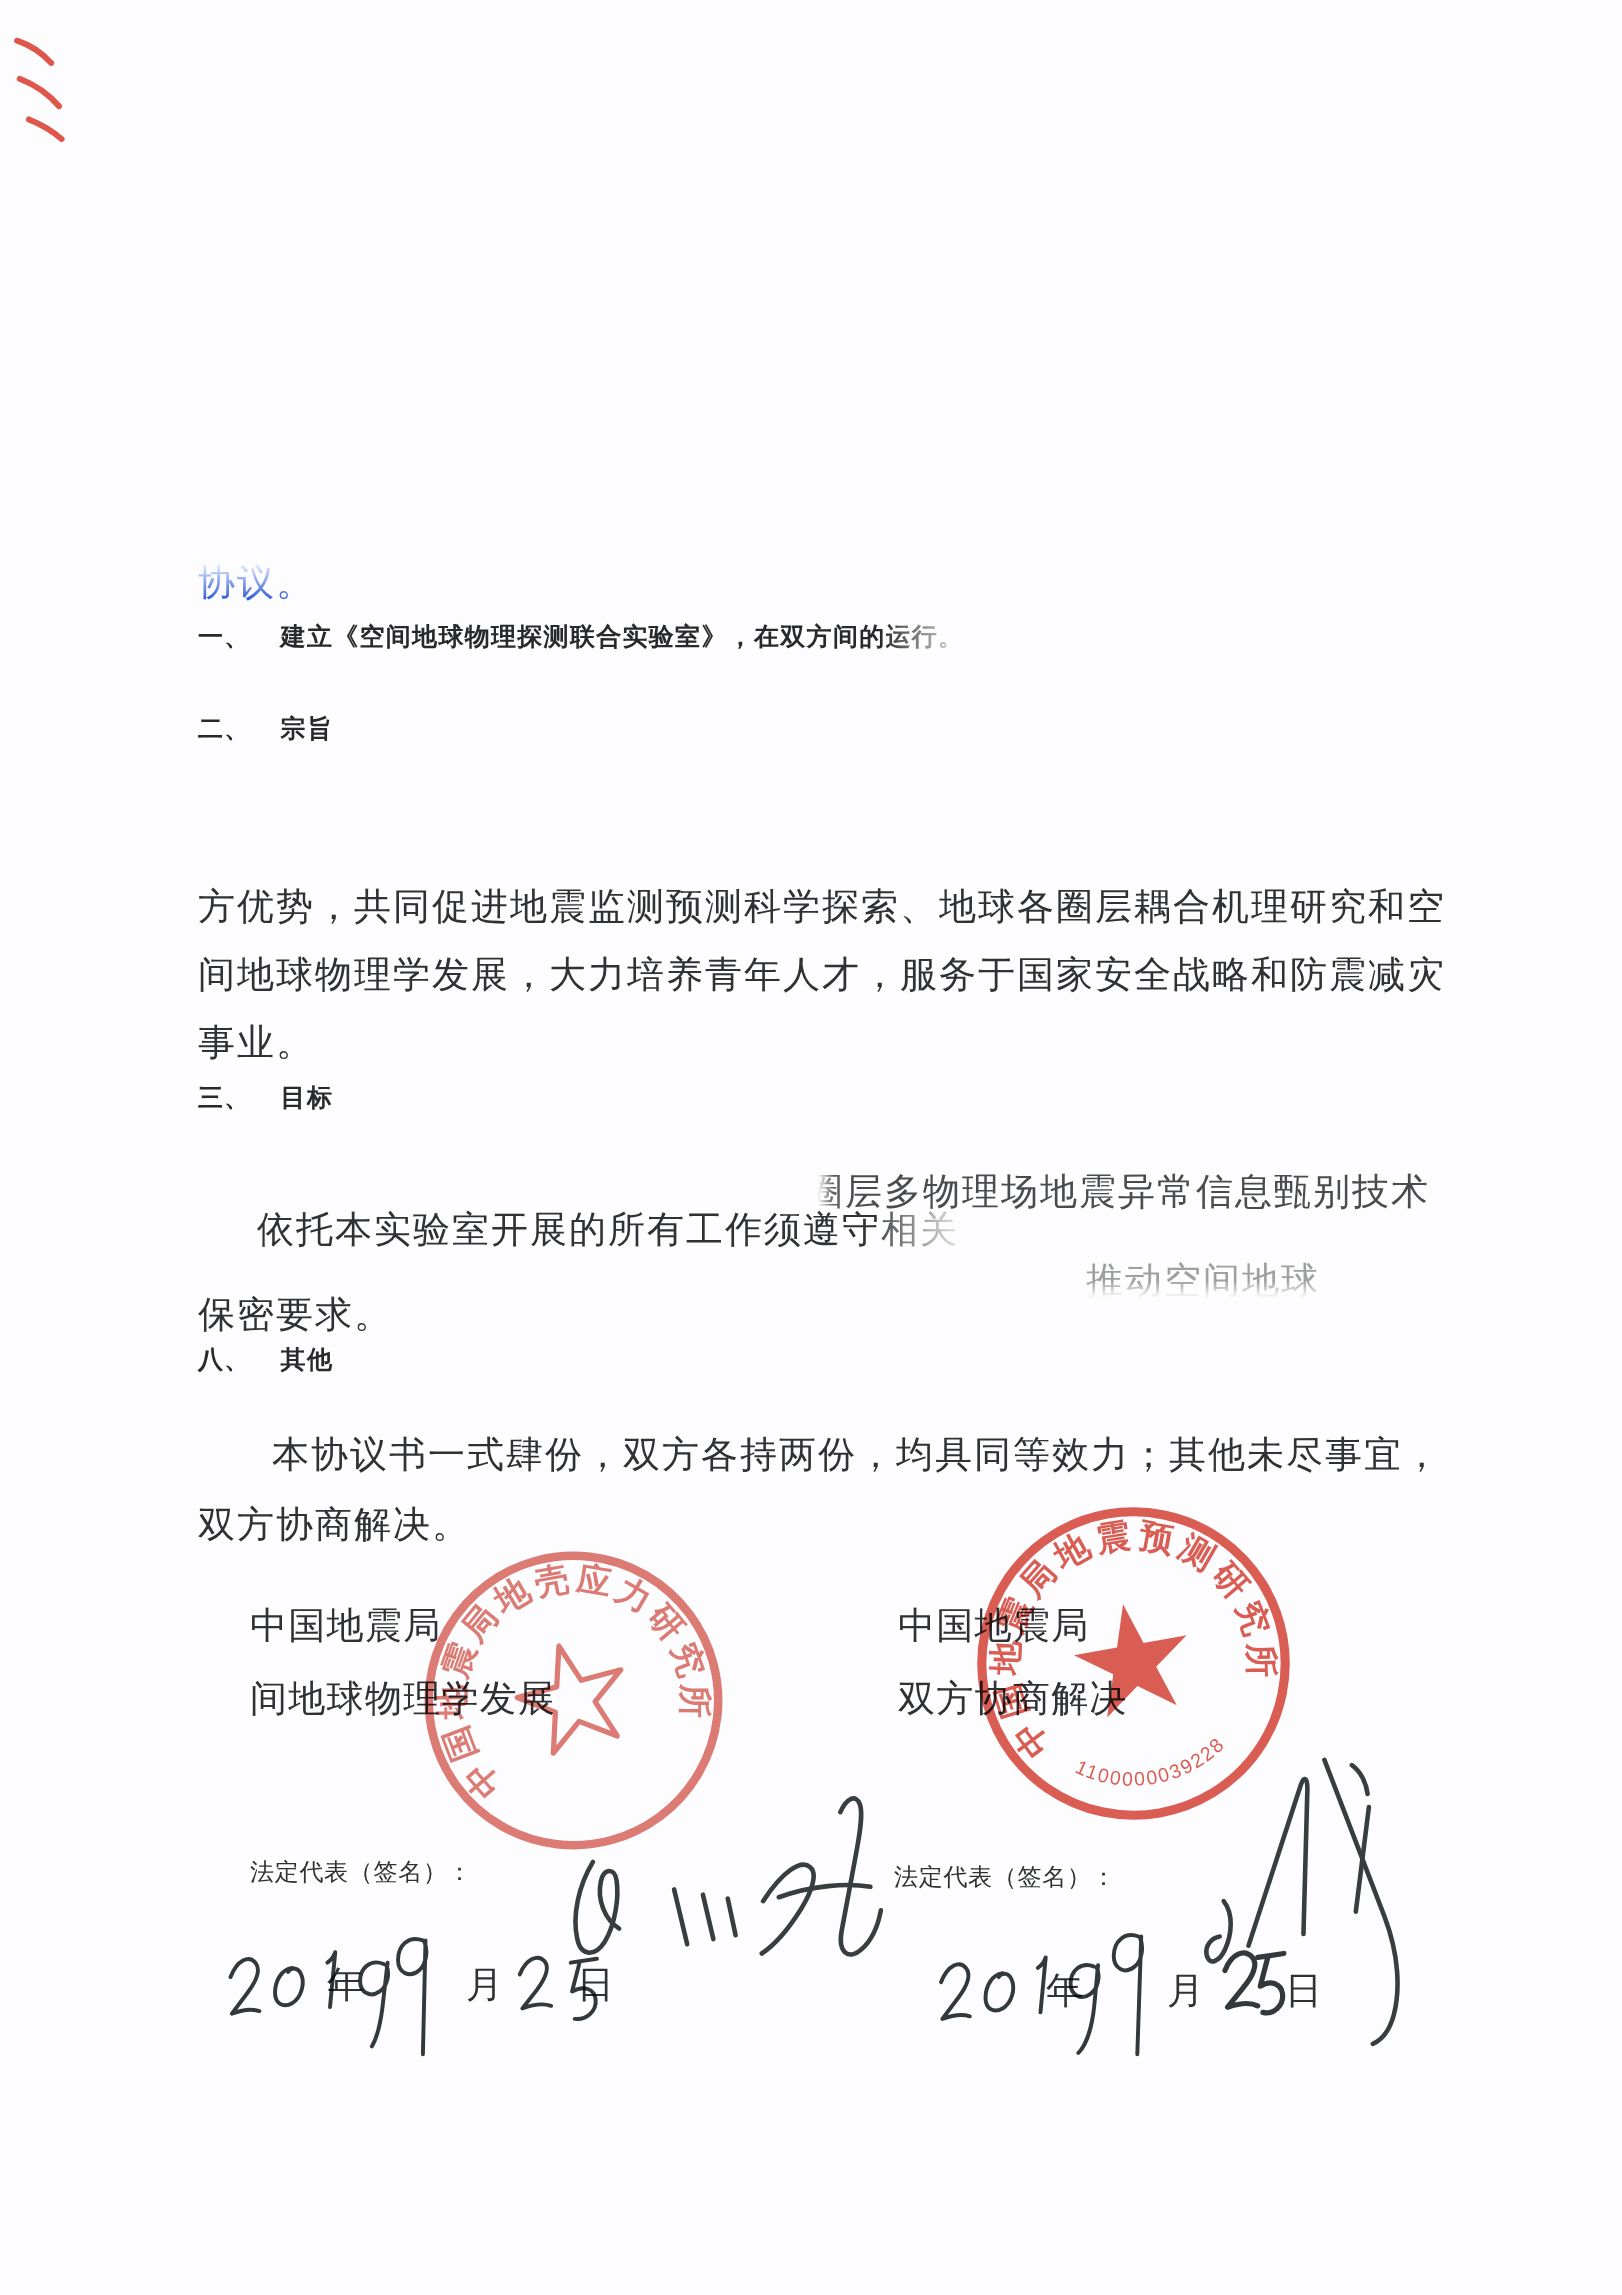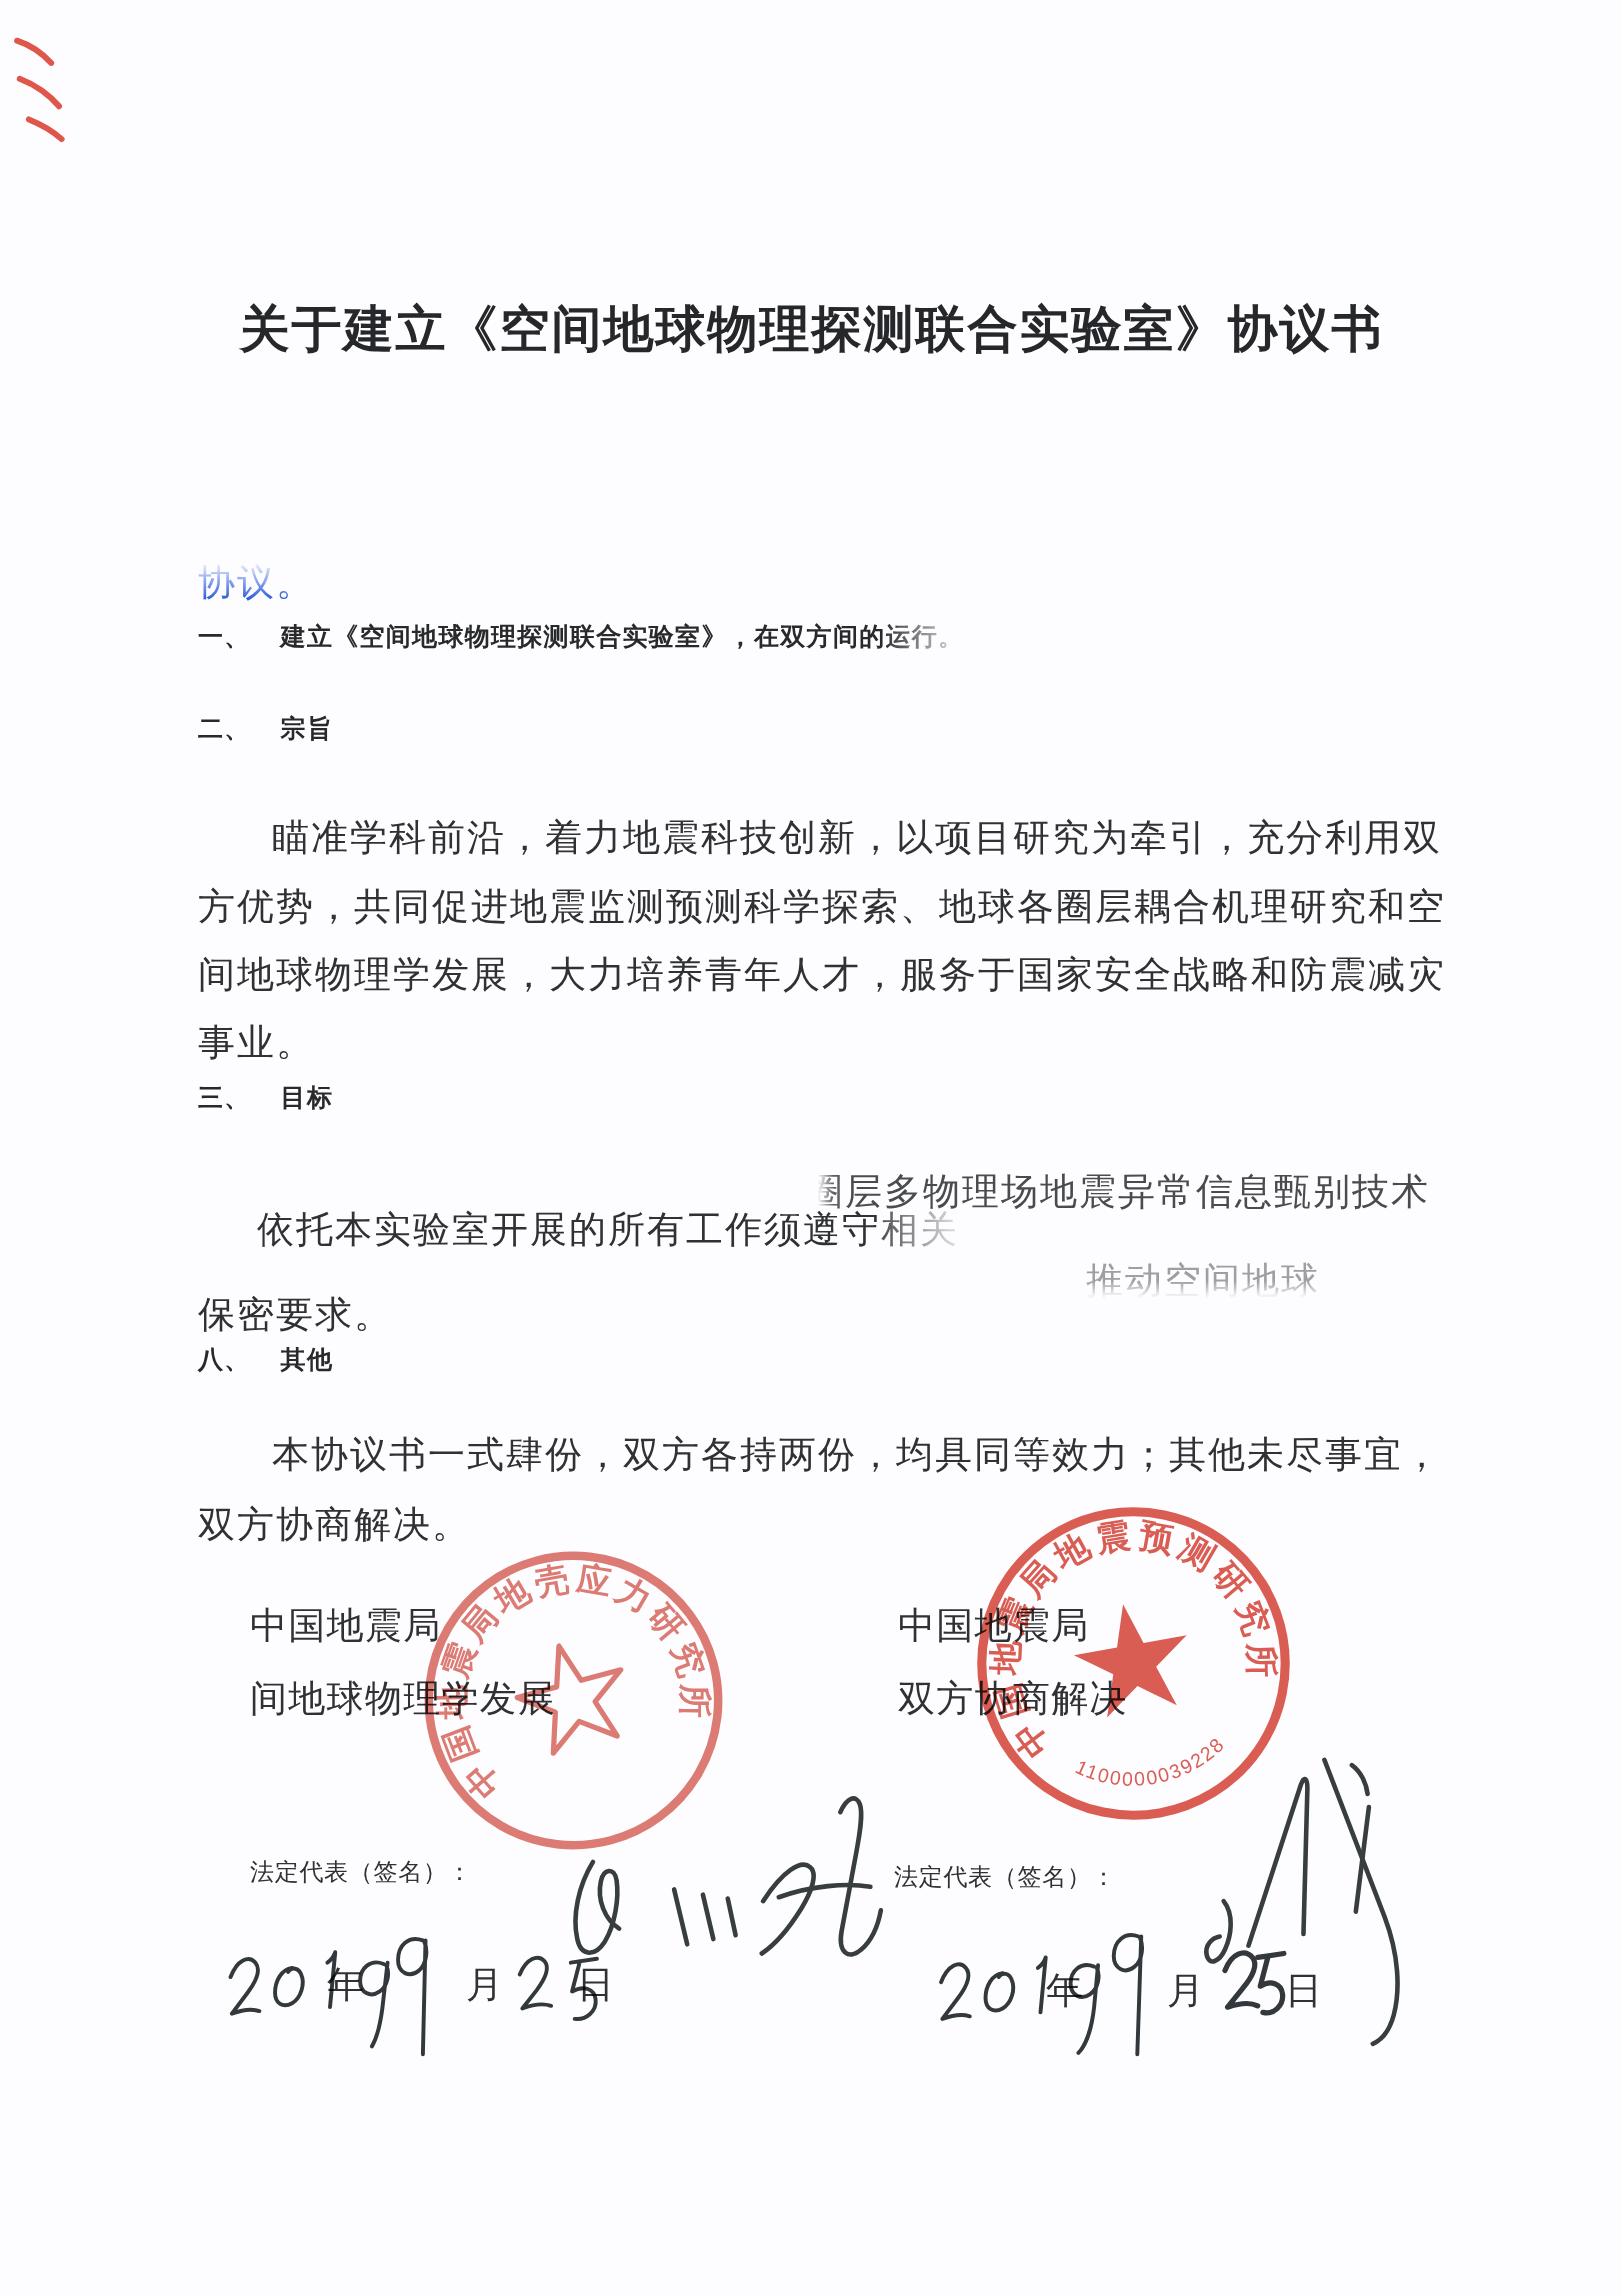--- a/index.html
+++ b/index.html
@@ -57,32 +57,30 @@
 <div id="page">
 
   <svg class="abs" style="left:0;top:0" width="105" height="164" viewBox="0 0 160 250">
     <g fill="none" stroke="#da3b2c" stroke-width="9" stroke-linecap="round" opacity=".85">
       <path d="M26,62 q30,10 52,34"></path>
       <path d="M30,120 q36,14 60,42"></path>
       <path d="M44,182 q30,12 50,30"></path>
     </g>
   </svg>
 
-  <div class="abs title">关于建立《空间地球物理探测联合实验室》协议书</div>
 
   <div class="abs body-line pre-line">协议。</div>
 
   <div class="abs heading h1">
     <span class="num">一、</span><span>建立《空间地球物理探测联合实验室》，在双方间的</span><span class="h1-fade">运行。</span>
   </div>
 
   <div class="abs heading h2">
     <span class="num">二、</span><span>宗旨</span>
   </div>
-  <div class="abs body-line p2l1">瞄准学科前沿，着力地震科技创新，以项目研究为牵引，充分利用双</div>
   <div class="abs body-line p2l2">方优势，共同促进地震监测预测科学探索、地球各圈层耦合机理研究和空</div>
   <div class="abs body-line p2l3">间地球物理学发展，大力培养青年人才，服务于国家安全战略和防震减灾</div>
   <div class="abs body-line p2l4">事业。</div>
 
   <div class="abs heading h3">
     <span class="num">三、</span><span>目标</span>
   </div>
 
   <div class="abs body-line mid">
     <span>依托本实验室开展的所有工作须遵守</span><span class="mid-fade">相关</span>

